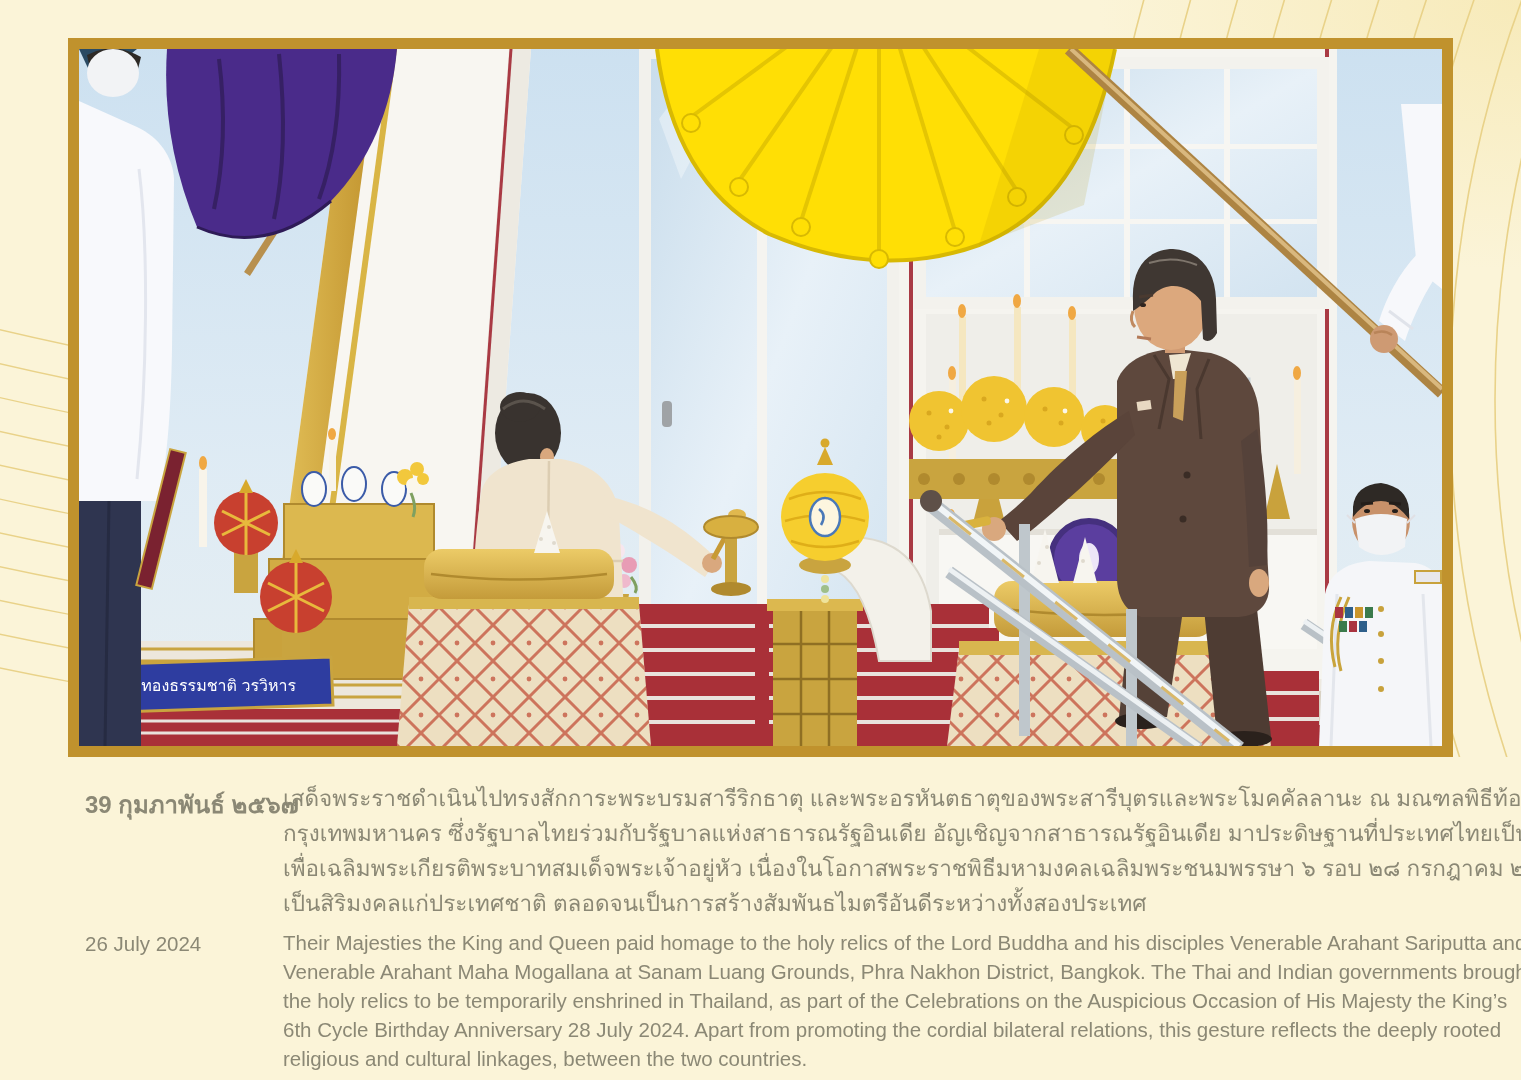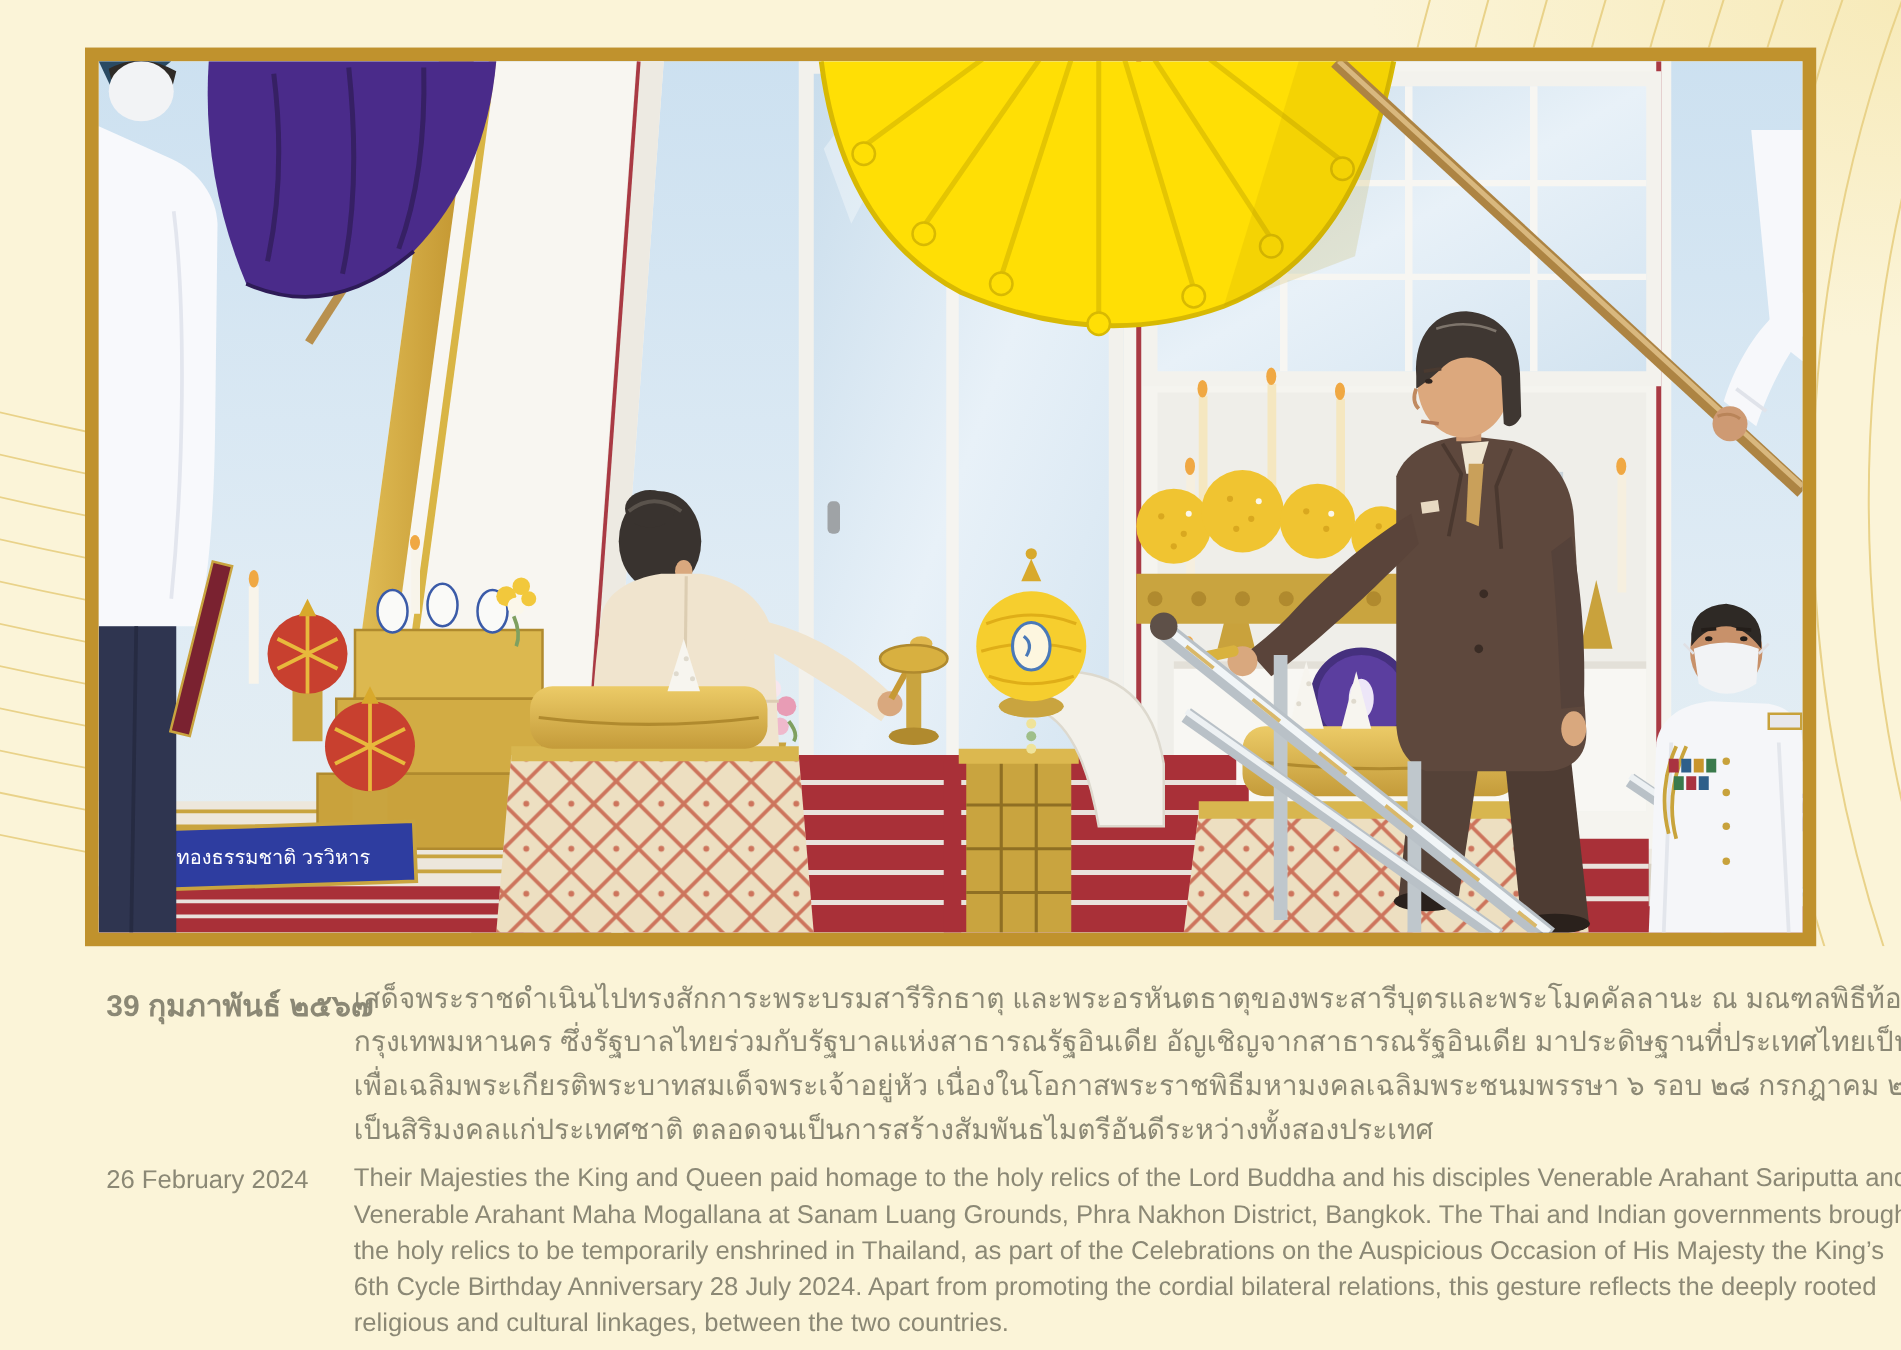--- a/index.html
+++ b/index.html
@@ -497,21 +497,21 @@
     <div class="cap-label">39 กุมภาพันธ์ ๒๕๖๗</div>
     <div class="cap-text">
       <div class="tline">เสด็จพระราชดำเนินไปทรงสักการะพระบรมสารีริกธาตุ และพระอรหันตธาตุของพระสารีบุตรและพระโมคคัลลานะ ณ มณฑลพิธีท้องสนามหลวง เขตพระนคร</div>
       <div class="tline">กรุงเทพมหานคร ซึ่งรัฐบาลไทยร่วมกับรัฐบาลแห่งสาธารณรัฐอินเดีย อัญเชิญจากสาธารณรัฐอินเดีย มาประดิษฐานที่ประเทศไทยเป็นการชั่วคราว</div>
       <div class="tline">เพื่อเฉลิมพระเกียรติพระบาทสมเด็จพระเจ้าอยู่หัว เนื่องในโอกาสพระราชพิธีมหามงคลเฉลิมพระชนมพรรษา ๖ รอบ ๒๘ กรกฎาคม ๒๕๖๗ และเพื่อความ</div>
       <div class="tline">เป็นสิริมงคลแก่ประเทศชาติ ตลอดจนเป็นการสร้างสัมพันธไมตรีอันดีระหว่างทั้งสองประเทศ</div>
     </div>
   </div>
 
   <div class="caption caption-english" style="color: rgb(139, 136, 117);">
-    <div class="cap-label">26 February 2024</div>
+    <div class="cap-label">26 July 2024</div>
     <div class="cap-text">
       <div class="eline">Their Majesties the King and Queen paid homage to the holy relics of the Lord Buddha and his disciples Venerable Arahant Sariputta and</div>
       <div class="eline">Venerable Arahant Maha Mogallana at Sanam Luang Grounds, Phra Nakhon District, Bangkok. The Thai and Indian governments brought</div>
       <div class="eline">the holy relics to be temporarily enshrined in Thailand, as part of the Celebrations on the Auspicious Occasion of His Majesty the King’s</div>
       <div class="eline">6th Cycle Birthday Anniversary 28 July 2024. Apart from promoting the cordial bilateral relations, this gesture reflects the deeply rooted</div>
       <div class="eline">religious and cultural linkages, between the two countries.</div>
     </div>
   </div>
 
 </div>

